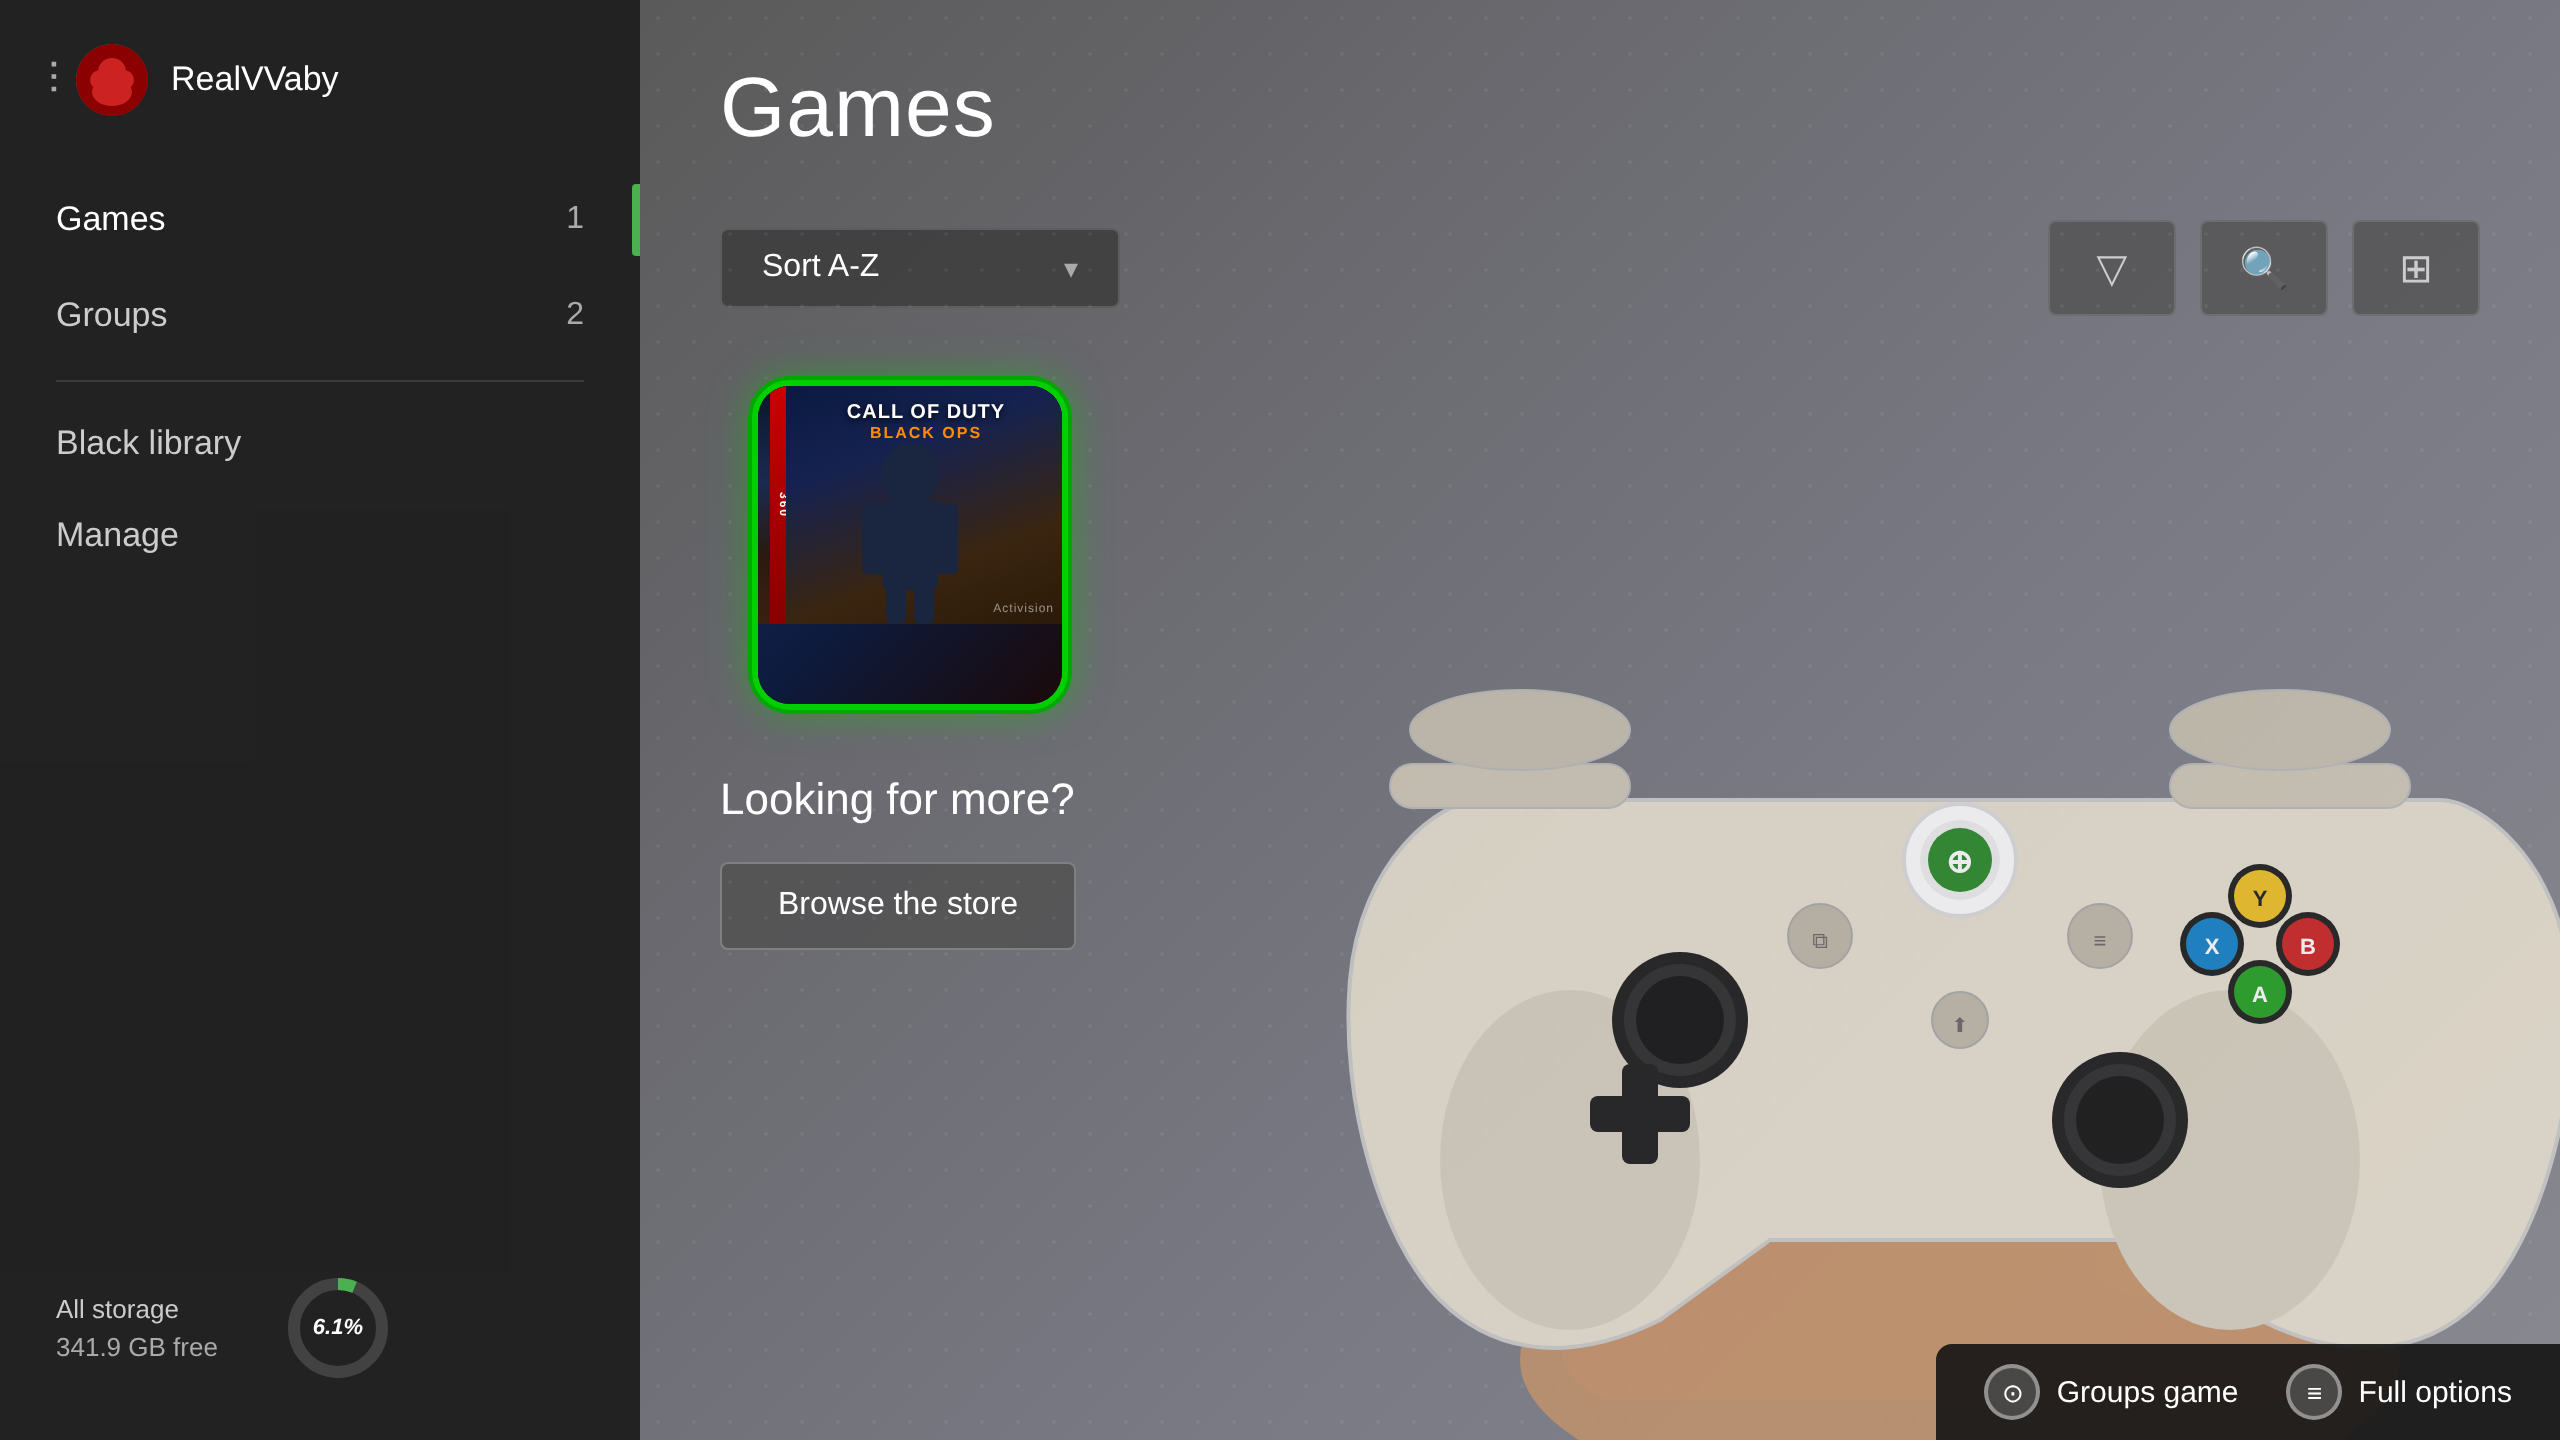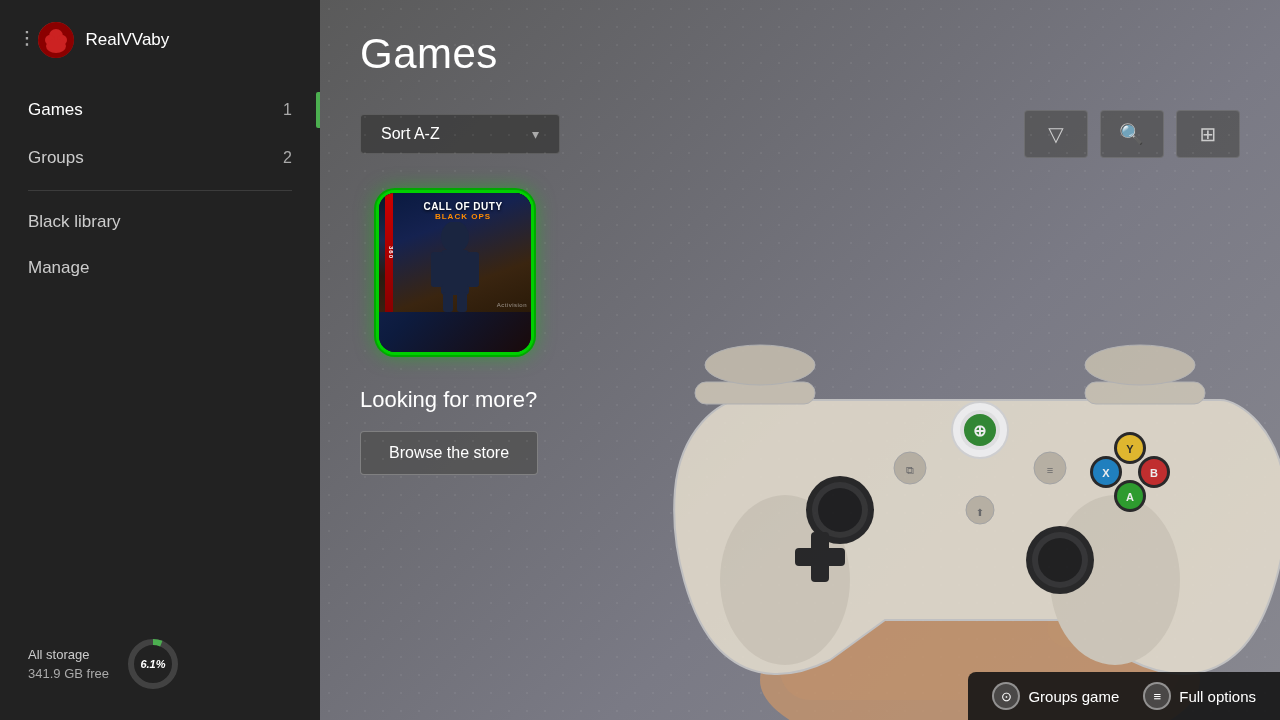--- a/index.html
+++ b/index.html
@@ -112,21 +112,21 @@
     }
 
     .storage-section {
       position: absolute;
       bottom: 28px;
       left: 0;
       right: 0;
       padding: 0 28px;
       display: flex;
       align-items: center;
-      gap: 16px;
+      gap: 32px;
     }
 
     .storage-text {
       color: #aaaaaa;
       font-size: 13px;
       line-height: 1.5;
     }
 
     .storage-text .label {
       color: #cccccc;

